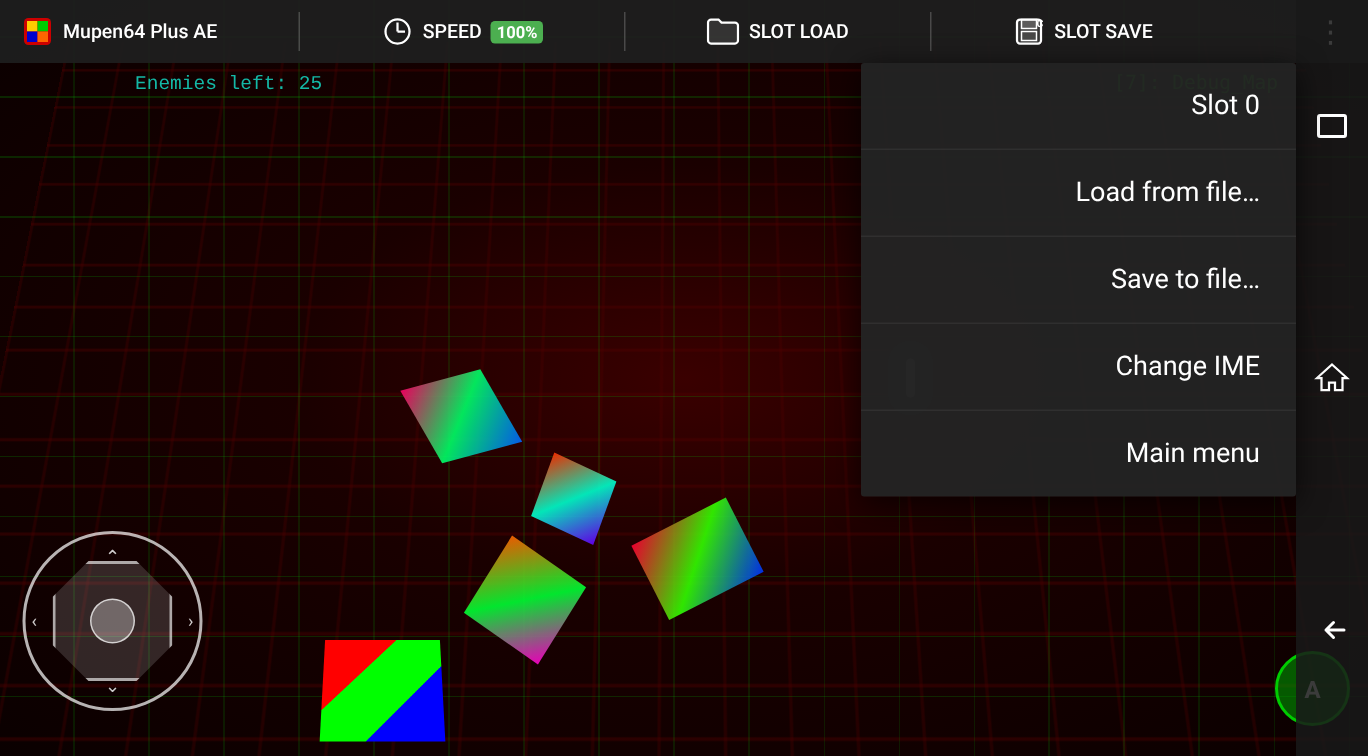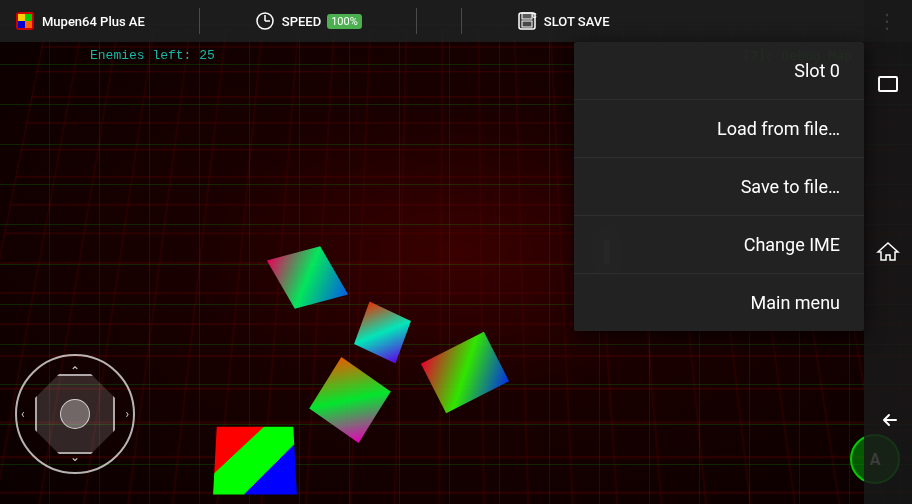--- a/index.html
+++ b/index.html
@@ -138,21 +138,21 @@
       height: 22px;
       display: flex;
       align-items: center;
       justify-content: center;
     }
 
     .speed-badge {
       background: #4CAF50;
       color: #fff;
       font-size: 11px;
-      font-weight: normal;
+      font-weight: bold;
       padding: 1px 4px;
       border-radius: 3px;
     }
 
     .toolbar-right {
       position: absolute;
       right: 8px;
       top: 50%;
       transform: translateY(-50%);
       display: flex;
@@ -398,20 +398,28 @@
         <line x1="10" y1="10" x2="10" y2="4" stroke="white" stroke-width="1.5"></line>
         <line x1="10" y1="10" x2="15" y2="10" stroke="white" stroke-width="1.5"></line>
       </svg>
     </div>
     <span>SPEED</span>
     <span class="speed-badge">100%</span>
   </div>
 
   <div class="toolbar-divider"></div>
 
+  <div class="toolbar-item">
+    <div class="toolbar-icon">
+      <svg width="22" height="18" viewBox="0 0 22 18">
+        <path d="M1 3 C1 2 2 1 3 1 L8 1 L10 3 L19 3 C20 3 21 4 21 5 L21 15 C21 16 20 17 19 17 L3 17 C2 17 1 16 1 15 Z" stroke="white" stroke-width="1.5" fill="rgba(255,255,255,0.1)"></path>
+      </svg>
+    </div>
+    <span>SLOT LOAD</span>
+  </div>
 
   <div class="toolbar-divider"></div>
 
   <div class="toolbar-item">
     <div class="toolbar-icon">
       <svg width="20" height="20" viewBox="0 0 20 20">
         <rect x="2" y="2" width="16" height="16" rx="2" stroke="white" stroke-width="1.5" fill="rgba(255,255,255,0.1)"></rect>
         <rect x="5" y="2" width="10" height="6" stroke="white" stroke-width="1" fill="rgba(255,255,255,0.2)"></rect>
         <rect x="5" y="10" width="10" height="6" stroke="white" stroke-width="1" fill="rgba(255,255,255,0.1)"></rect>
         <text x="15" y="7" fill="white" font-size="7" font-weight="bold">C</text>

